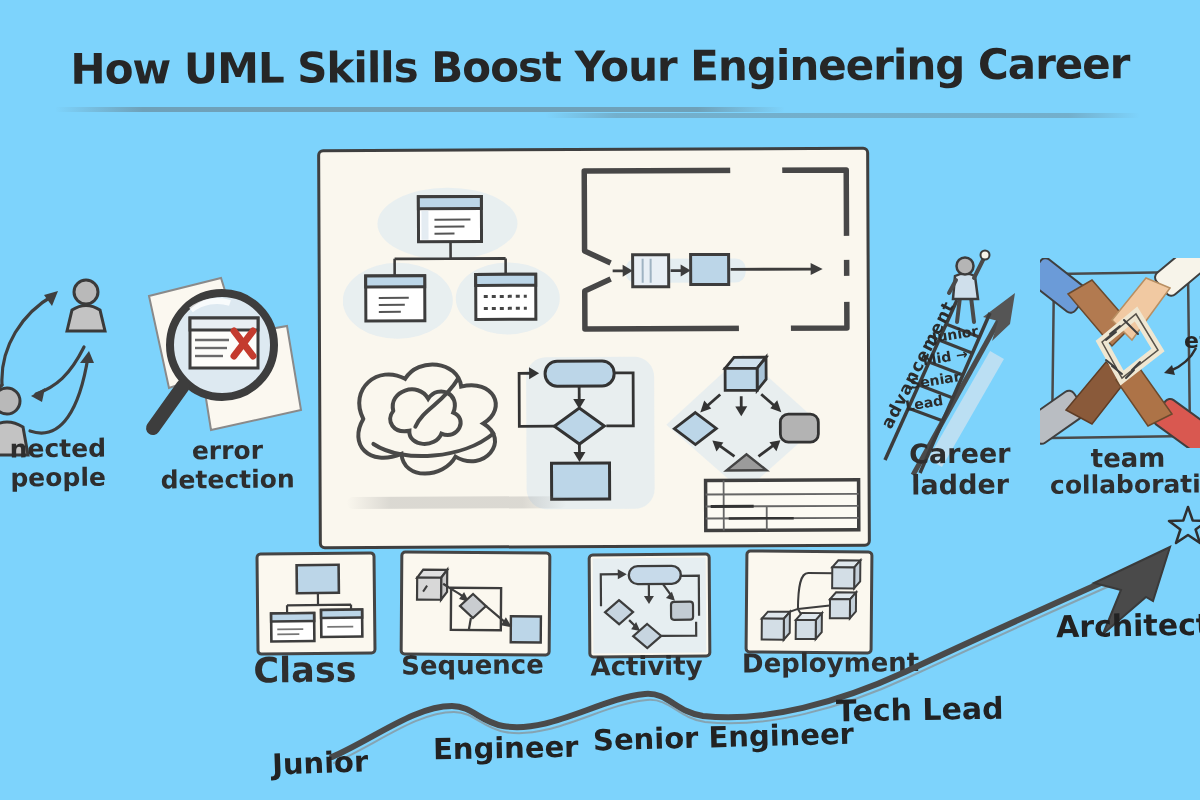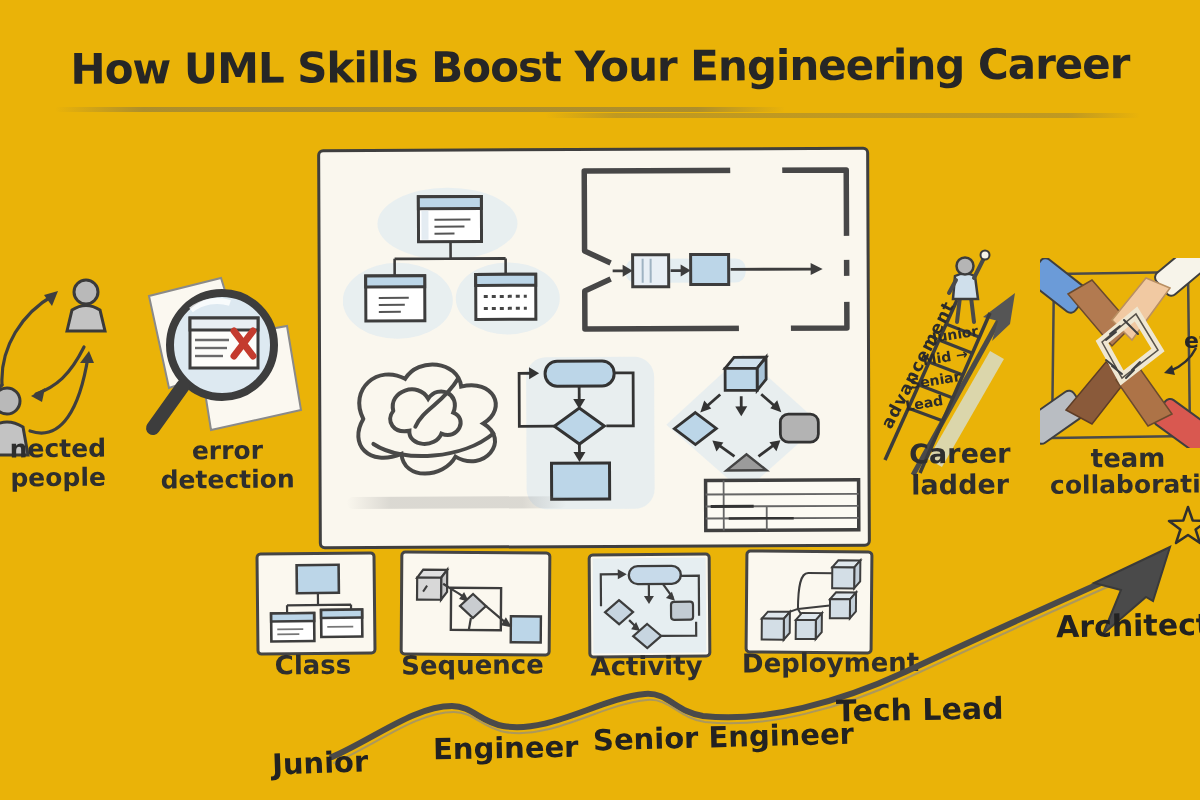--- a/index.html
+++ b/index.html
@@ -1,17 +1,17 @@
 <!DOCTYPE html>
 <html><head>
 <meta charset="utf-8">
 <style>
   html,body{margin:0;padding:0;}
   .canvas{position:relative;width:1200px;height:800px;overflow:hidden;
-    background:#eab308;font-family:"DejaVu Sans",sans-serif;color:#2e2e2e;}
+    background:#7dd3fc;font-family:"DejaVu Sans",sans-serif;color:#2e2e2e;}
   .abs{position:absolute;}
   .hand{font-weight:600;letter-spacing:.3px;color:#262626;}
   .title{left:0;top:42px;width:1200px;text-align:center;font-size:42px;font-weight:700;
     letter-spacing:-1px;white-space:nowrap;transform:rotate(-.3deg);}
   .underline{height:5px;border-radius:3px;opacity:.42;
     background:linear-gradient(90deg,transparent,#5c5c5c 12%,#5c5c5c 88%,transparent);}
   .caption{font-size:25px;font-weight:600;text-align:center;transform:rotate(-.5deg);}
   .whiteboard{left:318px;top:148px;width:546px;height:394px;background:#faf7ee;
     border:3.5px solid #3f3f3f;border-radius:6px;transform:rotate(-.25deg);}
   .card{background:#fbf8ef;border:3px solid #454545;border-radius:5px;}
@@ -269,21 +269,21 @@
       <path d="M59,38 V50 M28,50 H92 M28,50 V58 M92,50 V55" stroke="#3d3d3d" stroke-width="2.2" fill="none"></path>
       <rect x="12" y="58" width="43" height="28" fill="#ffffff" stroke="#3d3d3d" stroke-width="2.6"></rect>
       <rect x="12" y="58" width="43" height="8" fill="#bcd6e8" stroke="#3d3d3d" stroke-width="2.6"></rect>
       <line x1="18" y1="74" x2="44" y2="74" stroke="#777" stroke-width="1.8"></line>
       <line x1="18" y1="79" x2="40" y2="79" stroke="#777" stroke-width="1.8"></line>
       <rect x="62" y="55" width="41" height="27" fill="#ffffff" stroke="#3d3d3d" stroke-width="2.6"></rect>
       <rect x="62" y="55" width="41" height="8" fill="#bcd6e8" stroke="#3d3d3d" stroke-width="2.6"></rect>
       <line x1="68" y1="72" x2="94" y2="72" stroke="#777" stroke-width="1.8"></line>
     </svg>
   </div>
-  <div class="abs caption" style="left:256px;top:650px;width:114px;font-size:26px;">Class</div>
+  <div class="abs caption" style="left:248px;top:650px;width:114px;font-size:35px;">Class</div>
 
   <div class="abs card" style="left:400px;top:551px;width:145px;height:99px;transform:rotate(.4deg);">
     <svg width="145" height="99" viewBox="0 0 145 99">
       <rect x="48" y="34" width="50" height="42" fill="none" stroke="#3d3d3d" stroke-width="2.4"></rect>
       <g>
         <polygon points="14,24 20,16 44,16 38,24" fill="#e0e0e0" stroke="#3d3d3d" stroke-width="2.2"></polygon>
         <polygon points="38,24 44,16 44,38 38,46" fill="#c9c9c9" stroke="#3d3d3d" stroke-width="2.2"></polygon>
         <rect x="14" y="24" width="24" height="22" fill="#d8d8d8" stroke="#3d3d3d" stroke-width="2.2"></rect>
         <path d="M20,38 L24,32" stroke="#3d3d3d" stroke-width="2"></path>
       </g>

